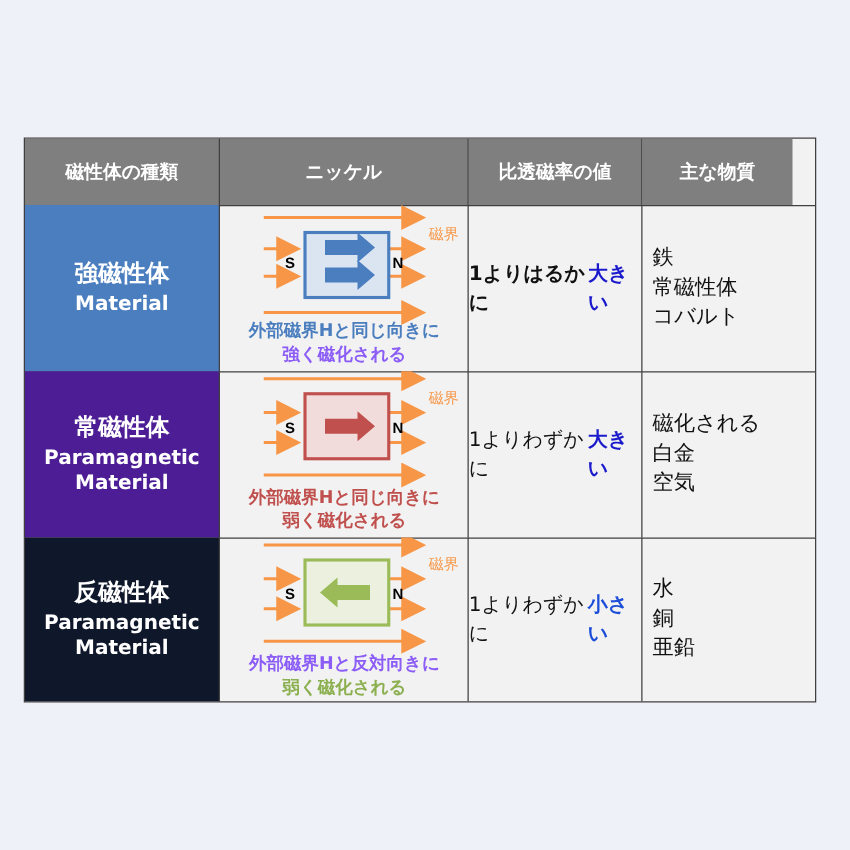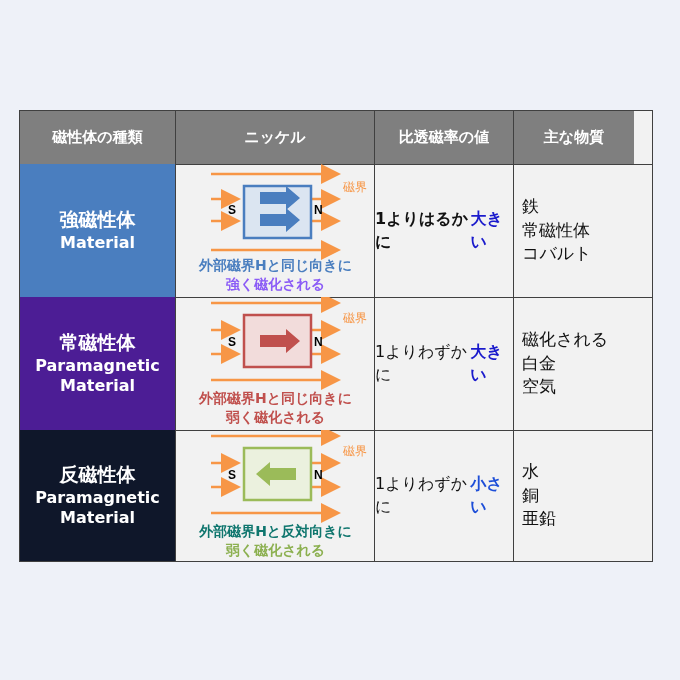--- a/index.html
+++ b/index.html
@@ -139,21 +139,21 @@
           <line x1="135" y1="33" x2="160" y2="33" marker-end="url(#ah3)"></line>
           <line x1="135" y1="57" x2="160" y2="57" marker-end="url(#ah3)"></line>
           <line x1="35" y1="83" x2="160" y2="83" marker-end="url(#ah3)"></line>
         </g>
         <rect x="68" y="18" width="67" height="52" fill="#ebf1de" stroke="#9bbb59" stroke-width="2.5"></rect>
         <path d="M120,38 h-26 v-6 l-14,12 l14,12 v-6 h26 z" fill="#9bbb59"></path>
         <text x="52" y="49" font-size="12" font-weight="bold" fill="#000" font-family="Liberation Sans, sans-serif">S</text>
         <text x="138" y="49" font-size="12" font-weight="bold" fill="#000" font-family="Liberation Sans, sans-serif">N</text>
         <text x="167" y="25" font-size="12" fill="#f79646" font-family="DejaVu Sans, sans-serif">磁界</text>
       </svg>
-      <div class="cap cap1" style="color:#0f766e"><span>外部磁界Hと</span><span class="u">反対</span><span>向きに</span></div>
+      <div class="cap cap1" style="color:#8b5cf6"><span>外部磁界Hと</span><span class="u">反対</span><span>向きに</span></div>
       <div class="cap cap2" style="color:#8cb050"><span class="u">弱く</span><span>磁化される</span></div>
     </div>
     <div class="cell c3 perm">
       <span>1よりわずかに</span>
       <span class="v" style="color:#1d4ed8">小さい</span>
     </div>
     <div class="cell c4 mats">
       <span>水</span>
       <span>銅</span>
       <span>亜鉛</span>

